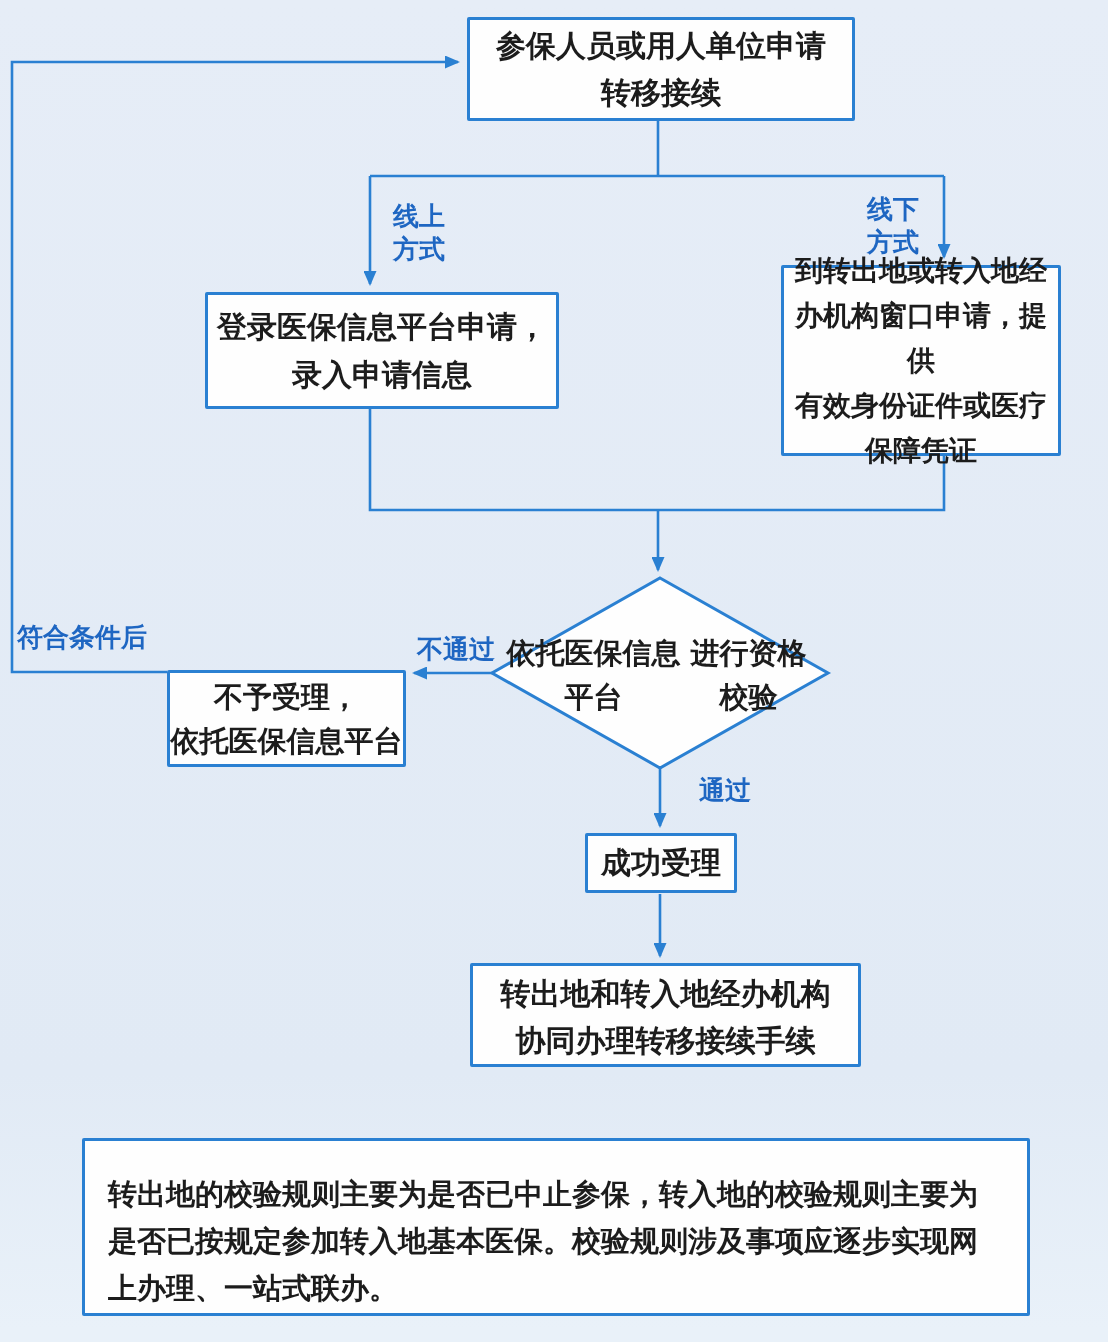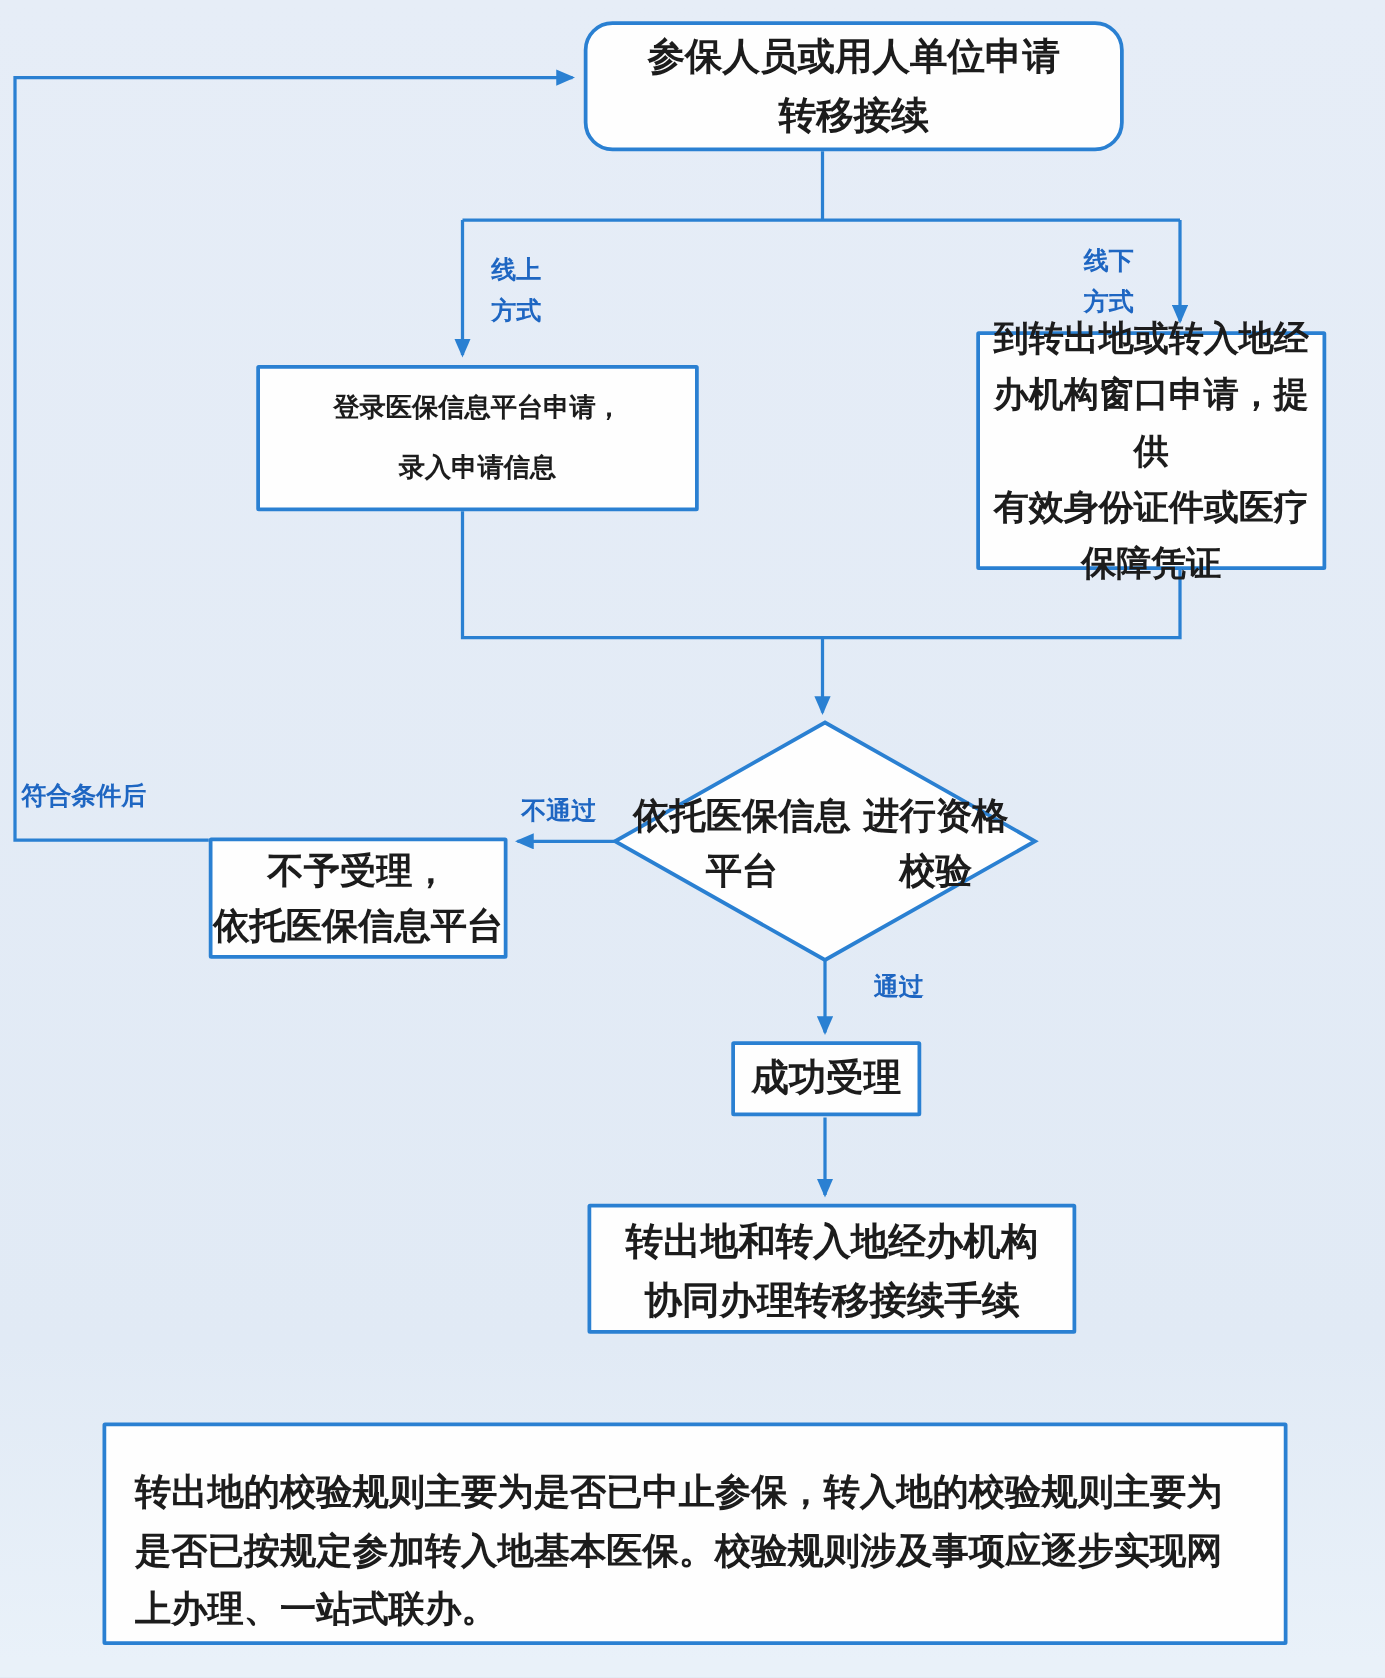--- a/index.html
+++ b/index.html
@@ -24,35 +24,35 @@
     border-radius:2px;
     display:flex;flex-direction:column;
     justify-content:center;align-items:center;
     color:#1c1c1c;
     font-weight:700;
     z-index:2;
     box-sizing:border-box;
     text-align:center;
   }
   .node .ln{display:block;}
-  .n-apply{left:467px;top:17px;width:432px;height:104px;font-size:30px;line-height:47px;border-radius:23px;}
-  .n-online{left:205px;top:292px;width:354px;height:117px;font-size:21px;line-height:48px;}
+  .n-apply{left:467px;top:17px;width:388px;height:104px;font-size:30px;line-height:47px;}
+  .n-online{left:205px;top:292px;width:354px;height:117px;font-size:30px;line-height:48px;}
   .n-offline{left:781px;top:265px;width:280px;height:191px;font-size:28px;line-height:45px;}
   .n-reject{left:167px;top:622px;width:239px;height:97px;font-size:29px;line-height:44px;margin-top:48px;}
   .n-accept{left:585px;top:833px;width:152px;height:60px;font-size:30px;line-height:36px;}
   .n-handle{left:470px;top:963px;width:391px;height:104px;font-size:30px;line-height:47px;justify-content:flex-end;}
   .diamond-text{
     position:absolute;left:505px;top:622px;width:310px;height:106px;
     display:flex;flex-direction:row;justify-content:center;align-items:center;
     color:#1c1c1c;font-weight:700;font-size:29px;line-height:44px;
     z-index:3;text-align:center;
   }
   .edge-label{
     position:absolute;
-    color:#1e66c2;font-weight:700;font-size:20px;line-height:33px;
+    color:#1e66c2;font-weight:700;font-size:26px;line-height:33px;
     z-index:3;white-space:nowrap;
   }
   .lb-online{left:393px;top:200px;}
   .lb-offline{left:867px;top:193px;}
   .lb-fail{left:417px;top:633px;}
   .lb-pass{left:699px;top:774px;}
   .lb-eligible{left:17px;top:621px;}
   .note{
     position:absolute;left:82px;top:1138px;width:948px;height:178px;
     background:#fefefe;border:3px solid #2a80d2;border-radius:2px;

